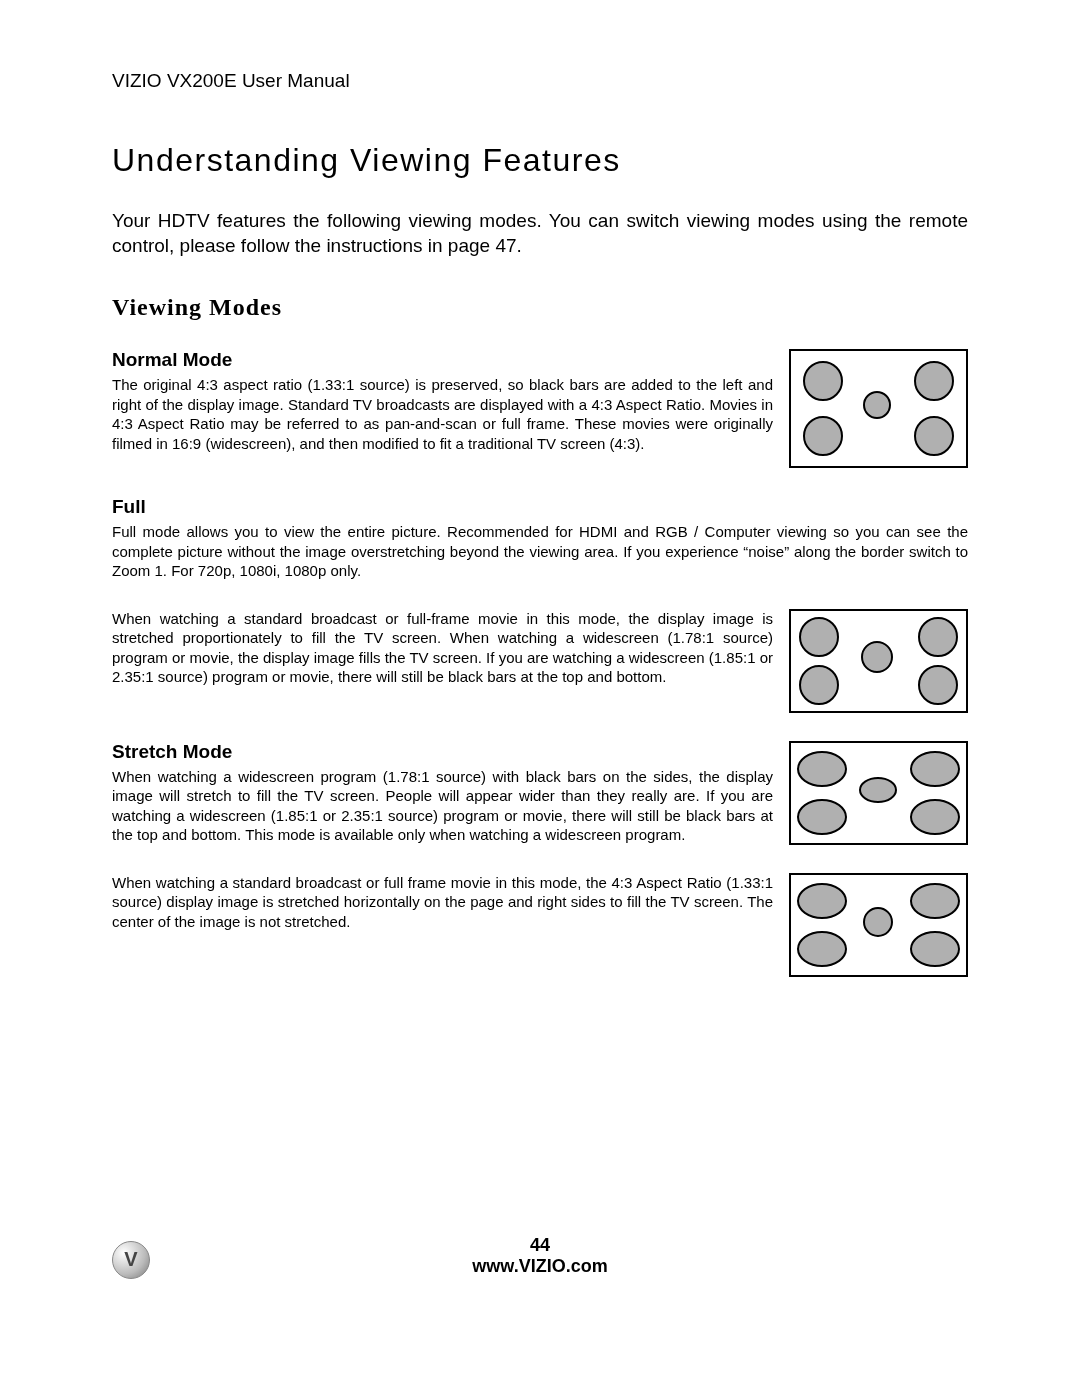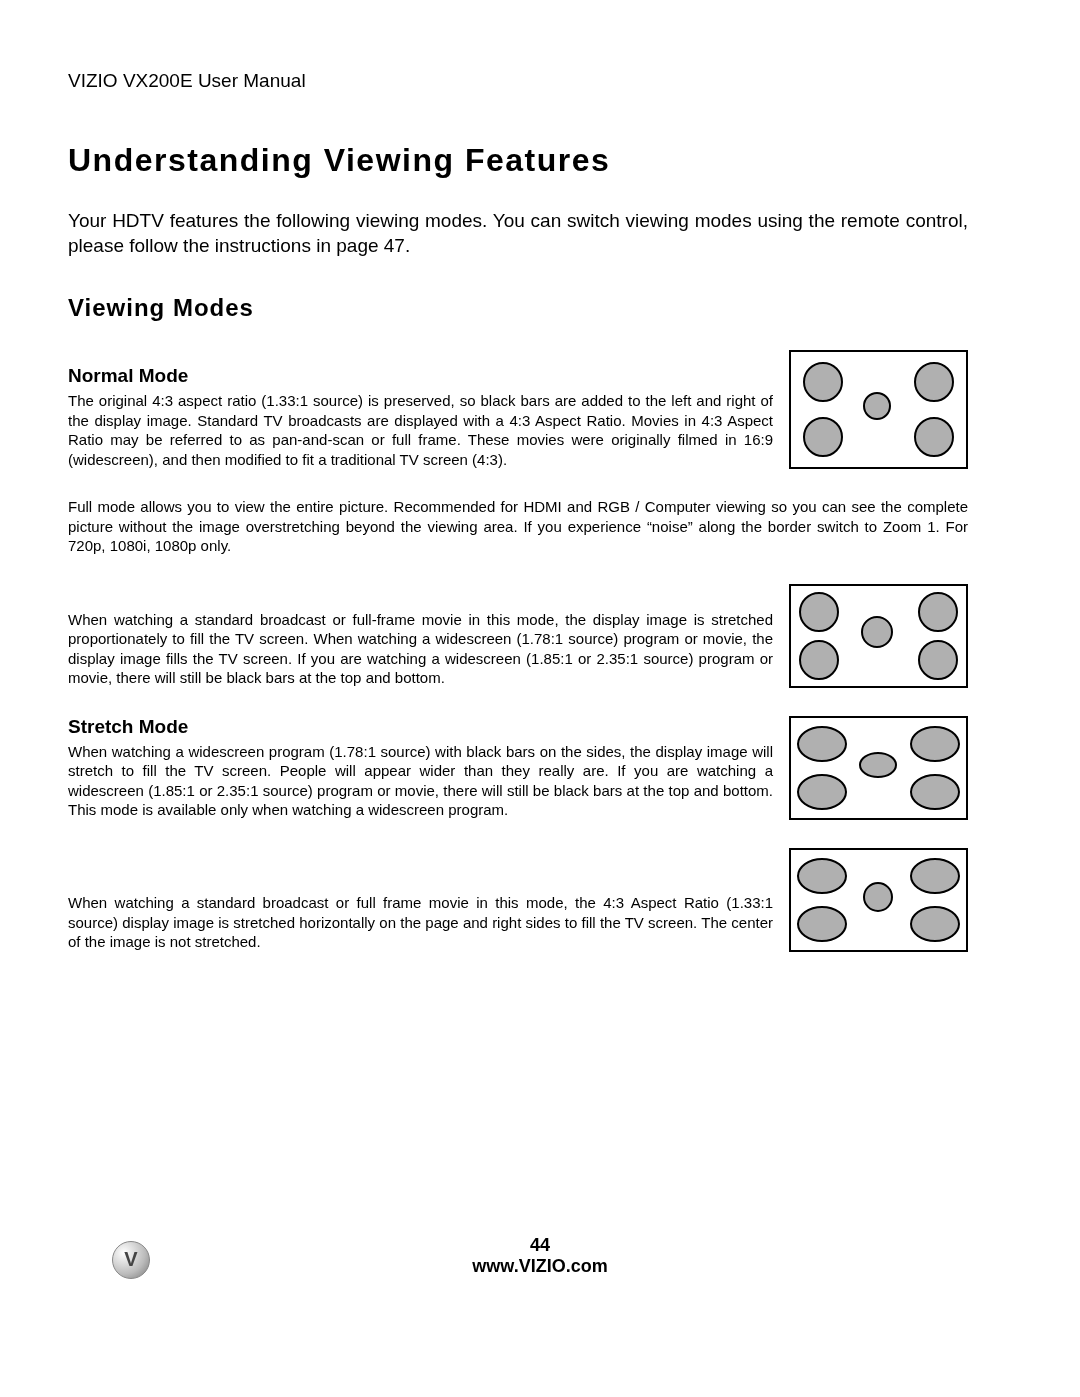--- a/index.html
+++ b/index.html
@@ -6,52 +6,52 @@
     margin: 0;
     padding: 0;
     background: #fff;
     width: 1080px;
   }
   .page {
     width: 1080px;
     height: 1323px;
     position: relative;
     box-sizing: border-box;
-    padding: 70px 112px 40px 68px;
+    padding: 70px 112px 40px 112px;
     font-family: Arial, Helvetica, sans-serif;
     color: #000;
   }
   .header-line {
     font-size: 19px;
     margin-bottom: 50px;
   }
   h1.title {
     font-family: "Arial Black", Arial, sans-serif;
-    font-weight: 700;
+    font-weight: 400;
     font-size: 32px;
     letter-spacing: 1.5px;
     margin: 0 0 30px 0;
     font-stretch: expanded;
   }
   p.intro {
     font-size: 19px;
     line-height: 1.3;
     margin: 0 0 36px 0;
     text-align: justify;
   }
   h2.subtitle {
-    font-family: Liberation Sans, sans-serif;
+    font-family: Liberation Serif, serif;
     font-weight: 700;
     font-size: 24px;
     letter-spacing: 1px;
     margin: 0 0 28px 0;
   }
   .section {
     display: flex;
-    align-items: flex-end;
+    align-items: flex-start;
     margin-bottom: 28px;
     gap: 16px;
   }
   .sec-text {
     flex: 1;
   }
   .sec-heading {
     font-weight: bold;
     font-size: 19px;
     margin: 0 0 4px 0;
@@ -148,20 +148,21 @@
       <div class="c" style="width:40px;height:40px;left:12px;top:10px;"></div>
       <div class="c" style="width:40px;height:40px;right:12px;top:10px;"></div>
       <div class="c" style="width:28px;height:28px;left:72px;top:40px;"></div>
       <div class="c" style="width:40px;height:40px;left:12px;bottom:10px;"></div>
       <div class="c" style="width:40px;height:40px;right:12px;bottom:10px;"></div>
     </div>
   </div>
 
   <div class="section">
     <div class="sec-text">
+      <p class="sec-heading">Full</p>
       <p class="sec-body">Full mode allows you to view the entire picture. Recommended for HDMI and RGB / Computer viewing so you can see the complete picture without the image overstretching beyond the viewing area. If you experience “noise” along the border switch to Zoom 1. For 720p, 1080i, 1080p only.</p>
     </div>
   </div>
 
   <div class="section">
     <div class="sec-text">
       <p class="sec-body">When watching a standard broadcast or full-frame movie in this mode, the display image is stretched proportionately to fill the TV screen. When watching a widescreen (1.78:1 source) program or movie, the display image fills the TV screen.  If you are watching a widescreen (1.85:1 or 2.35:1 source) program or movie, there will still be black bars at the top and bottom.</p>
     </div>
     <div class="illus short">
       <div class="c" style="width:40px;height:40px;left:8px;top:6px;"></div>

